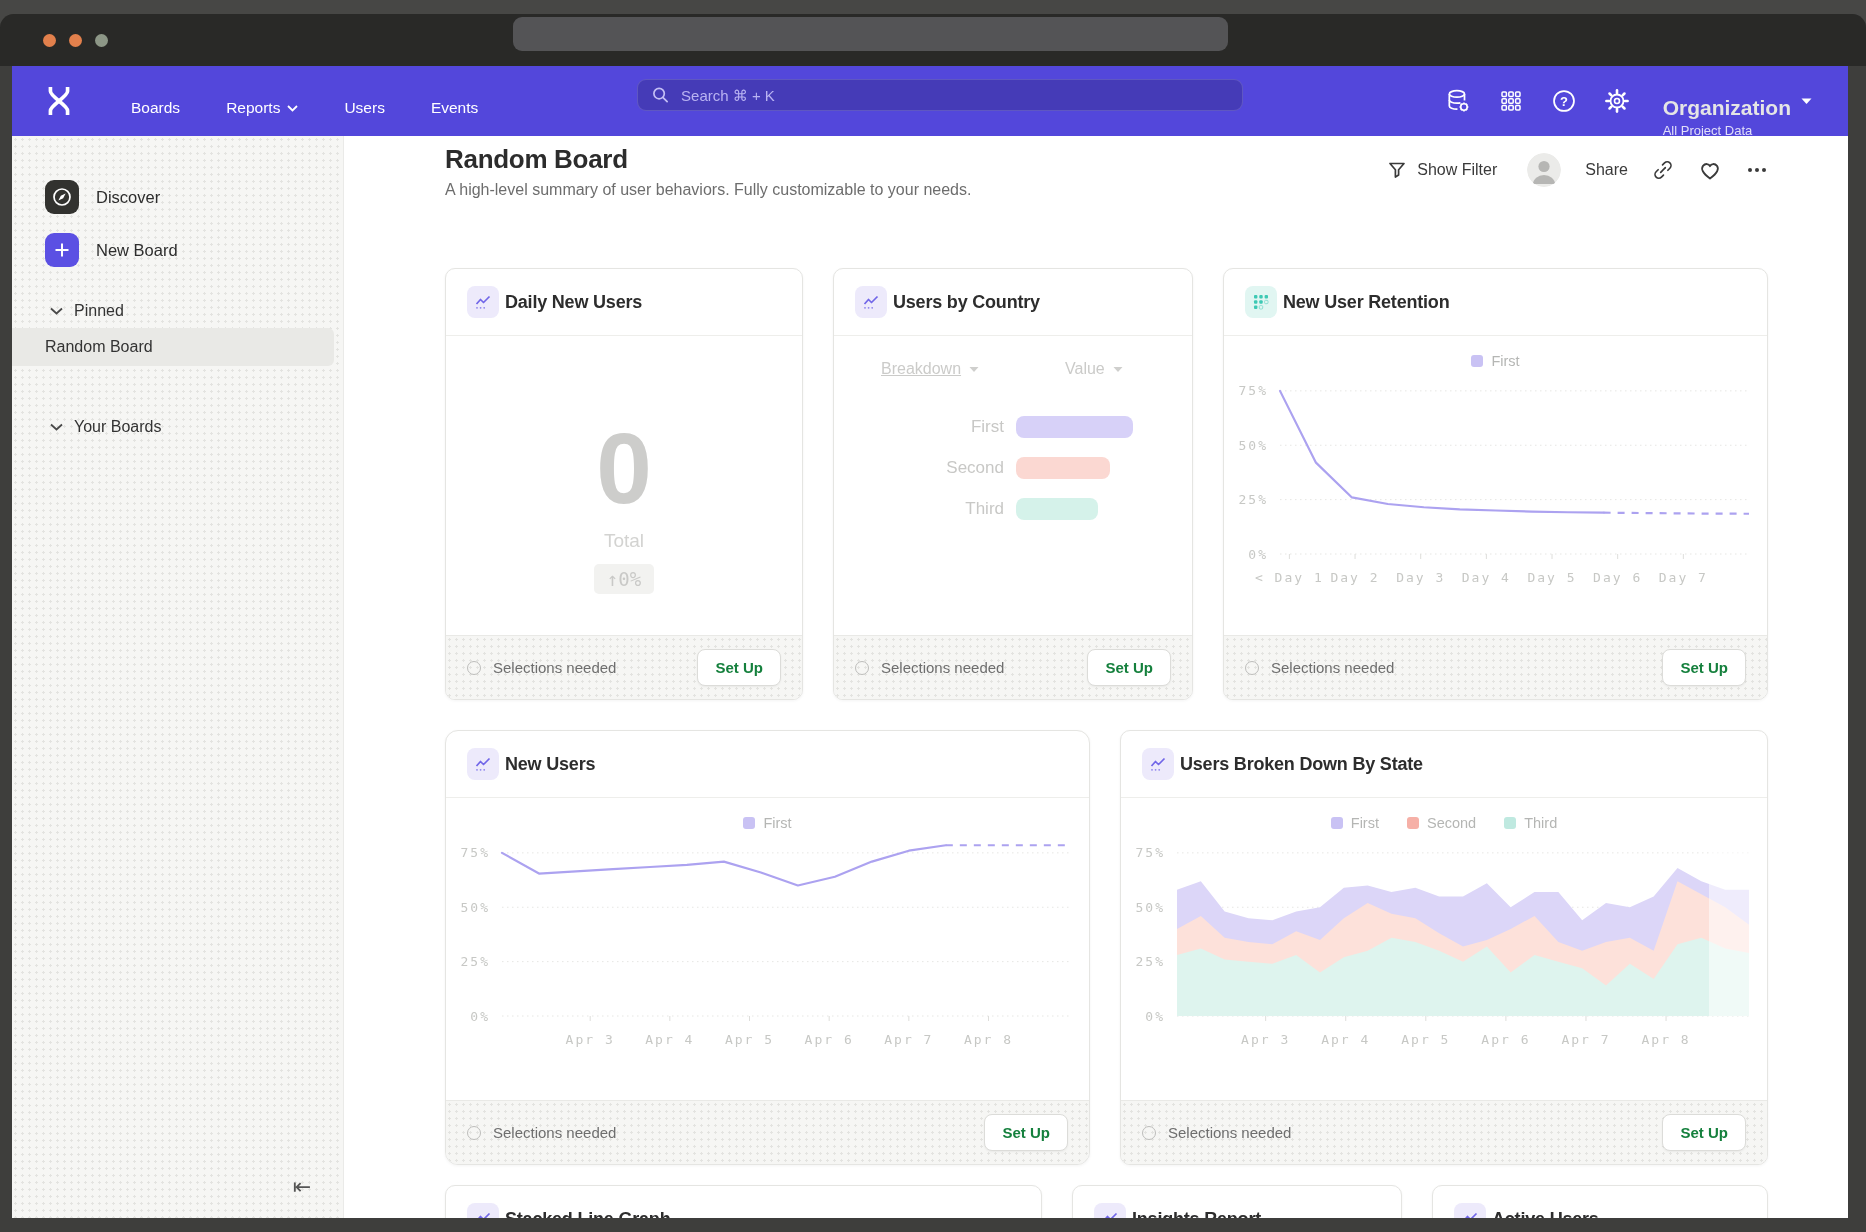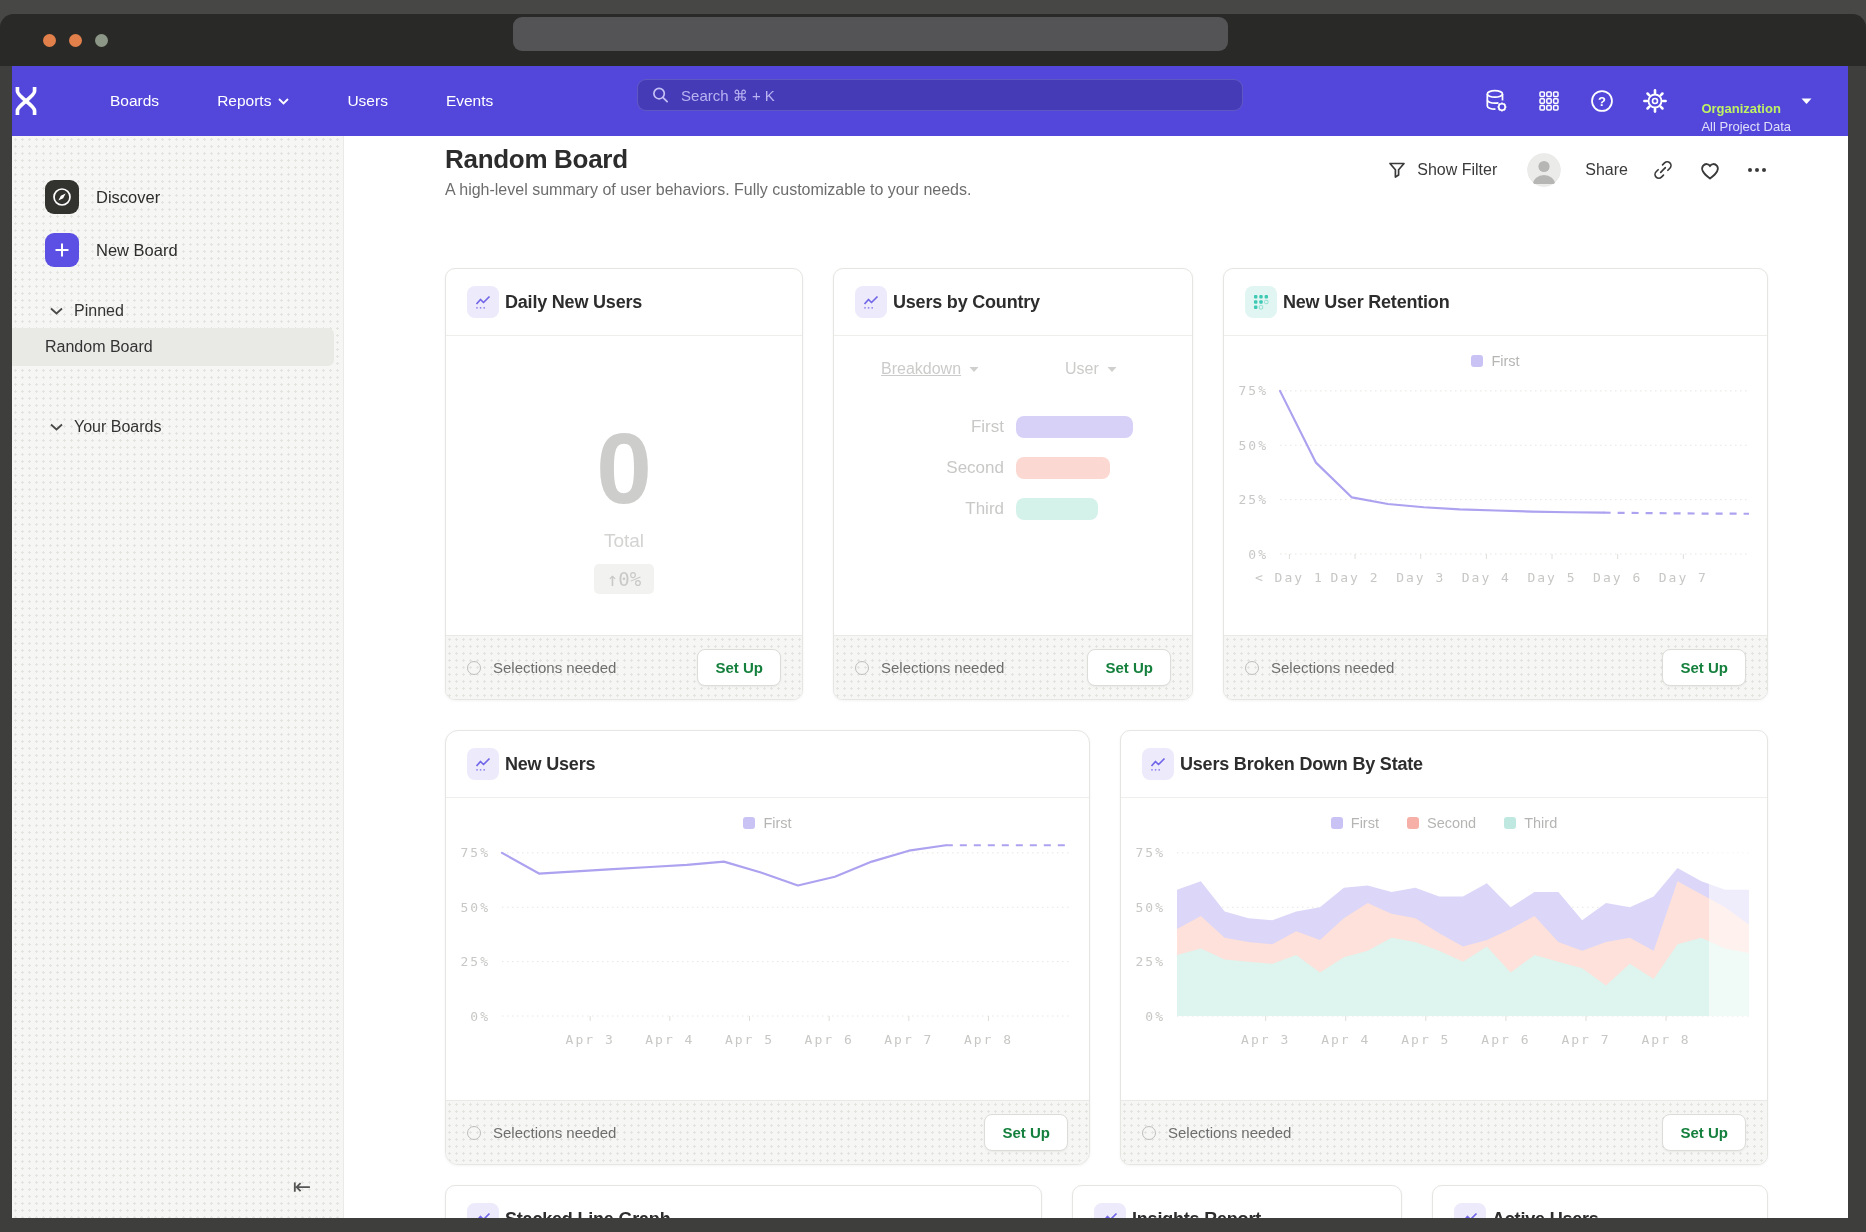--- a/index.html
+++ b/index.html
@@ -5,31 +5,31 @@
   html,body{margin:0;padding:0;background:#474745;font-family:"Liberation Sans",sans-serif;}
   .screen{position:relative;width:1866px;height:1232px;background:#474745;overflow:hidden;}
   .window{position:absolute;top:14px;left:0;right:0;bottom:0;background:#3e3e3c;border-radius:14px 14px 0 0;}
   .titlebar{position:absolute;top:0;left:0;right:0;height:52px;background:#292927;border-radius:14px 14px 0 0;}
   .tl-dot{position:absolute;top:20px;width:13px;height:13px;border-radius:50%;}
   .addressbar{position:absolute;left:513px;top:3px;width:715px;height:34px;background:#545456;border-radius:9px;}
   .app{position:absolute;top:52px;left:12px;right:18px;bottom:14px;background:#ffffff;overflow:hidden;}
 
   
   .nav{position:absolute;top:0;left:0;right:0;height:70px;background:#5347db;display:flex;align-items:center;}
-  .nav-left{display:flex;align-items:center;gap:12px;}
+  .nav-left{display:flex;align-items:flex-end;padding-left:33px;gap:0;}
   .logo{width:30px;height:32px;margin-right:33px;display:flex;align-items:center;}
   .nav-item{color:#fff;font-size:15.5px;font-weight:500;padding:0 23px;display:flex;align-items:center;gap:7px;cursor:default;}
   .nav-item:first-of-type{padding-left:0;}
   .nav-search{position:absolute;left:625px;top:13px;width:606px;height:32px;background:rgba(0,0,0,0.16);border:1px solid rgba(255,255,255,0.14);border-radius:9px;display:flex;align-items:center;padding:0 14px;box-sizing:border-box;gap:10px;}
   .nav-search input{background:transparent;border:none;outline:none;color:#fff;font-size:15px;font-family:"Liberation Sans",sans-serif;width:100%;}
   .nav-search input::placeholder{color:#b9b3f2;opacity:1;}
   .nav-right{position:absolute;right:0;top:0;height:70px;display:flex;align-items:center;gap:27px;padding-right:36px;}
   .nav-ic{width:26px;height:26px;display:flex;align-items:center;justify-content:center;color:#fff;}
   .org{display:flex;flex-direction:column;gap:3px;margin-left:6px;}
-  .org-name{color:#bef264;font-size:13px;font-weight:bold;margin-top:32px;}
+  .org-name{color:#e5e5e5;font-size:21px;font-weight:bold;margin-top:32px;}
   .org-proj{color:rgba(255,255,255,0.82);font-size:13px;}
   .org-wrap{display:flex;align-items:center;gap:10px;}
 
   
   .dotted{background-image:radial-gradient(circle,rgba(60,60,50,0.10) 1px,transparent 1.15px);background-size:7px 7px;}
   .sidebar{position:absolute;top:70px;left:0;width:331px;bottom:0;background-color:#f6f6f4;border-right:1px solid #eaeae8;}
   .sb-row{position:absolute;left:0;right:9px;display:flex;align-items:center;}
   .sb-app-icon{width:34px;height:34px;border-radius:9px;display:flex;align-items:center;justify-content:center;flex:0 0 34px;}
   .sb-label{font-size:16.5px;color:#2d2d2d;font-weight:500;margin-left:17px;}
   .sb-sec{font-size:16px;color:#333;font-weight:500;margin-left:10px;}
@@ -317,21 +317,21 @@
         <span class="card-title">Users by Country</span>
       </div>
       <div class="card-body">
         <span class="dd" style="left:47px;text-decoration:underline;">
           <span>Breakdown</span>
           <svg width="10" height="7" viewBox="0 0 10 7">
                 <polygon points="0.5,1 9.5,1 5,6" fill="#cfcfcd"></polygon>
               </svg>
         </span>
         <span class="dd" style="left:231px;">
-          <span>User</span>
+          <span>Value</span>
           <svg width="10" height="7" viewBox="0 0 10 7">
                 <polygon points="0.5,1 9.5,1 5,6" fill="#cfcfcd"></polygon>
               </svg>
         </span>
         <div class="uc-rows">
               <div class="uc-row">
                 <span class="uc-label">First</span>
                 <span class="uc-bar" style="width: 117px; background: rgb(215, 209, 248);"></span>
               </div>
               <div class="uc-row">

